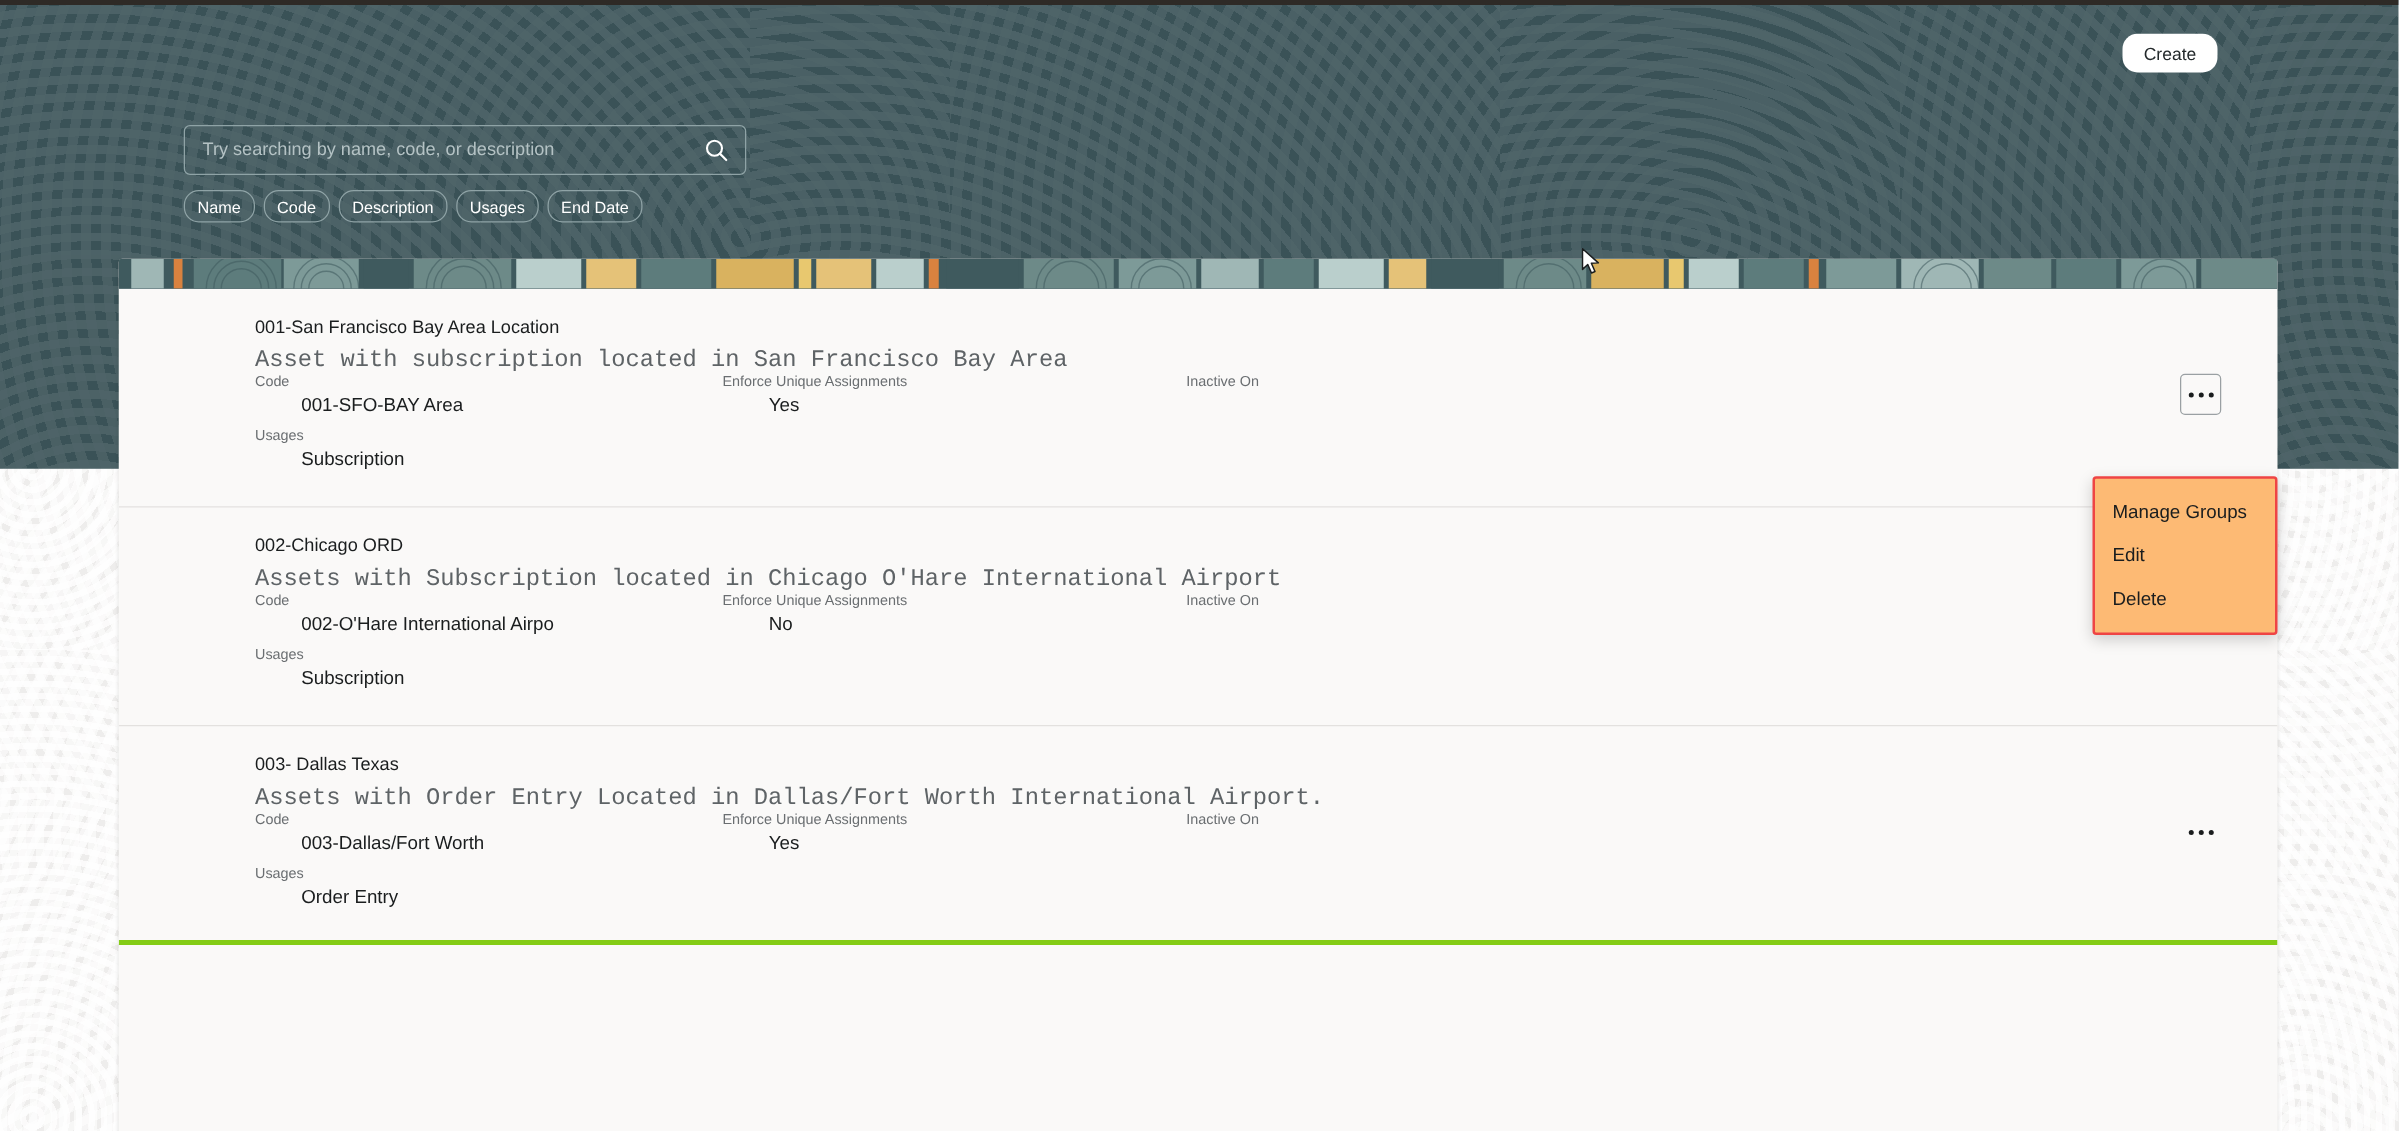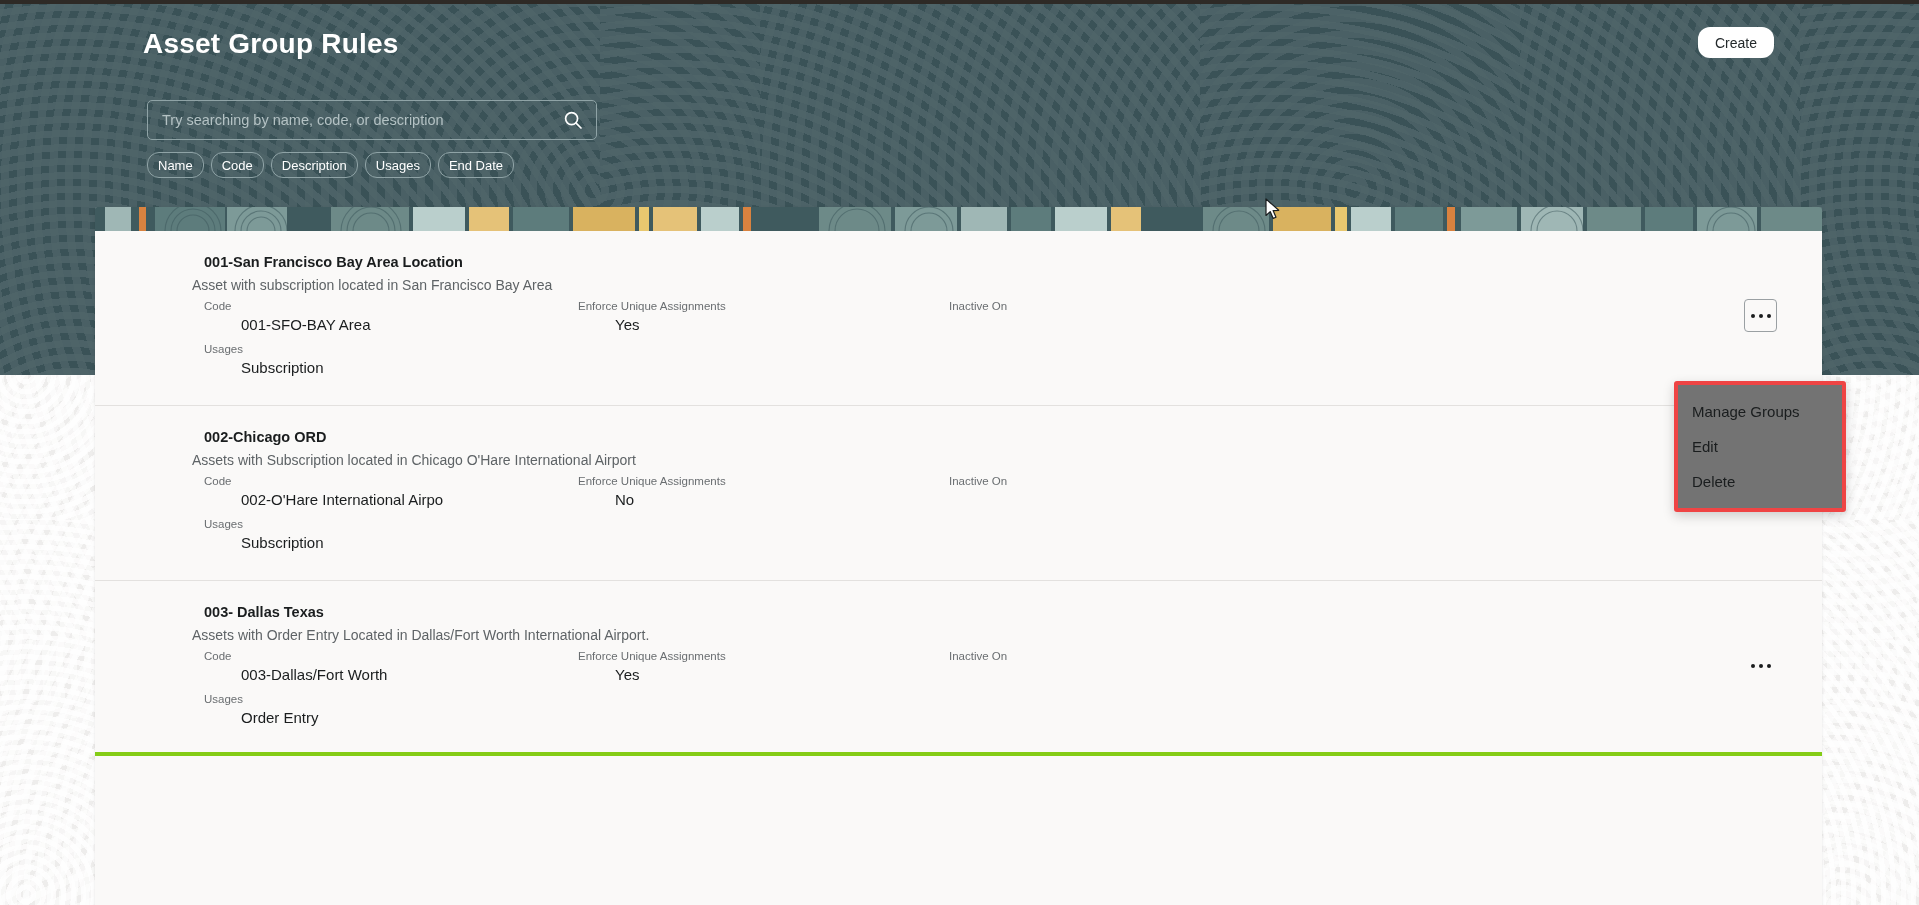--- a/index.html
+++ b/index.html
@@ -164,30 +164,31 @@
     padding: 22px 0 0 0;
     border-bottom: 1px solid #e3e1df;
     height: 175px;
   }
   .rule-row:last-child { border-bottom: 4px solid #84cc16; }
 
   .rule-title {
     position: absolute;
     left: 109px; top: 23px;
     font-size: 14.5px;
-    font-weight: 700;
+    font-weight: 400;
     color: #1a1d1e;
     white-space: nowrap;
   }
   .rule-desc {
     position: absolute;
-    left: 97px; top: 46px;
-    font-size: 14px;
+    left: 109px; top: 46px;
+    font-size: 19px;
     color: #5e6366;
     white-space: nowrap;
+    font-family: Liberation Mono, monospace;
   }
 
   .field {
     position: absolute;
   }
   .field-label {
     font-size: 11.5px;
     color: #6a6e71;
     line-height: 15px;
     white-space: nowrap;
@@ -227,23 +228,23 @@
     width: 4px; height: 4px;
     border-radius: 50%;
     background: #1a1d1e;
   }
 
   
   #row-menu-popup {
     position: absolute;
     left: 1674px;
     top: 381px;
-    width: 172px;
-    background: #737373;
-    border: 4px solid #ef4444;
+    width: 148px;
+    background: #fdba74;
+    border: 2px solid #ef4444;
     border-radius: 3px;
     box-shadow: 0 4px 12px rgba(0,0,0,.18);
     padding: 9px 0 9px 0;
     z-index: 40;
   }
   .menu-item {
     display: block;
     width: 100%;
     text-align: left;
     background: transparent;
@@ -268,21 +269,20 @@
 <body>
 
 <div id="page">
 
   <div id="bg-pattern"></div>
 
   <div id="header-band">
     <div id="topbar-strip"></div>
   </div>
 
-  <h1 id="page-title">Asset Group Rules</h1>
 
   <button id="create-button">Create</button>
 
   <div id="search-wrap">
     <input id="search-input" type="text" placeholder="Try searching by name, code, or description" style="">
     <button id="search-icon-btn">
       <svg width="20" height="20" viewBox="0 0 20 20" fill="none" aria-hidden="true">
         <circle cx="8.6" cy="8.6" r="6" stroke="#ffffff" stroke-width="1.7"></circle>
         <line x1="13.1" y1="13.1" x2="18" y2="18" stroke="#ffffff" stroke-width="1.7" stroke-linecap="round"></line>
       </svg>

